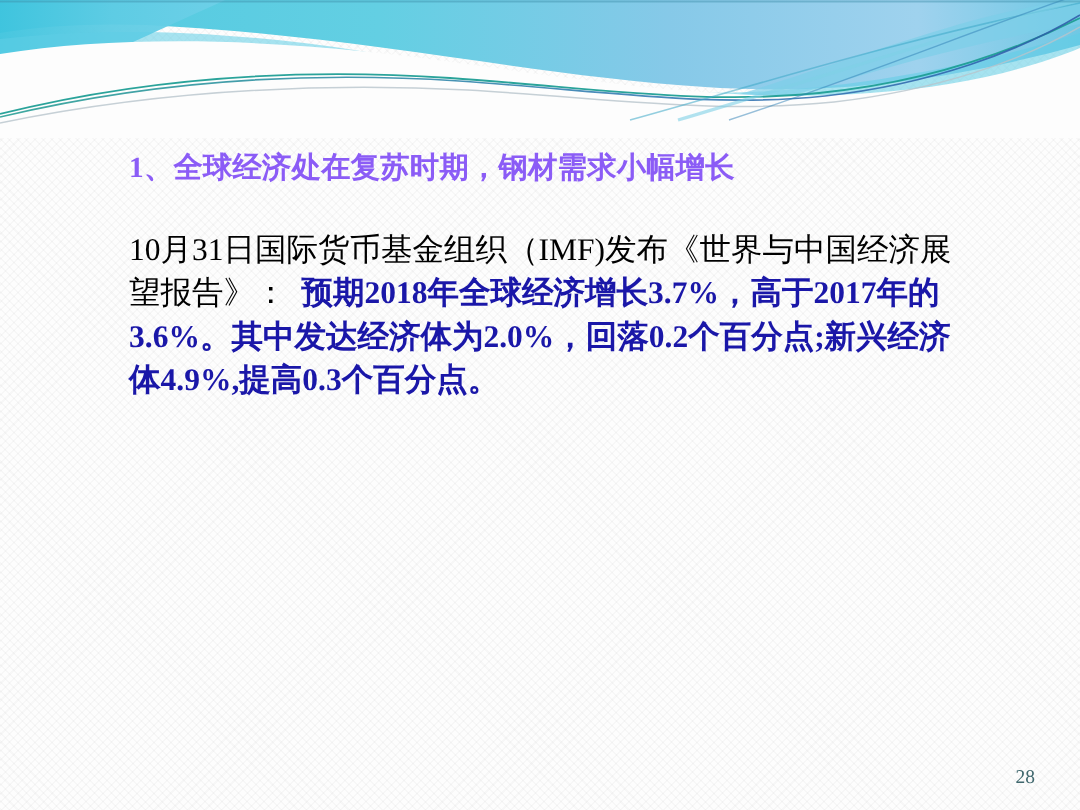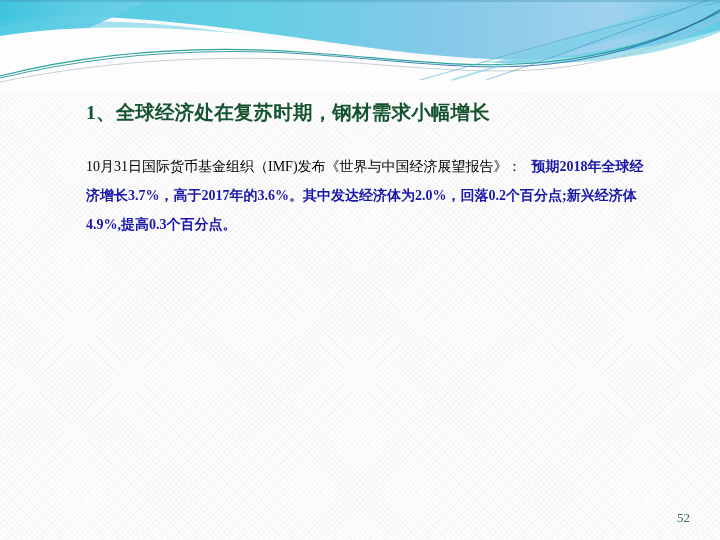--- a/index.html
+++ b/index.html
@@ -46,31 +46,31 @@
   
   #content {
     position: absolute;
     top: 100px;
     left: 86px;
     width: 560px;
     z-index: 3;
   }
 
   .heading {
-    color: #14532d;
+    color: #8b5cf6;
     font-weight: bold;
     font-size: 19.5px;
     line-height: 26px;
     letter-spacing: 0.2px;
     margin: 0 0 26px 0;
     white-space: nowrap;
   }
 
   .para {
-    font-size: 14px;
+    font-size: 21px;
     line-height: 29px;
     margin: 0 0 30px 0;
     color: #000000;
     text-align: left;
   }
   .para:last-child { margin-bottom: 0; }
 
   .blk { color: #000000; font-weight: normal; }
   .blue { color: #1a17a8; font-weight: bold; }
   .red  { color: #cc1410; font-weight: bold; }
@@ -146,15 +146,15 @@
 
     <p class="heading">1、全球经济处在复苏时期，钢材需求小幅增长</p>
 
     <p class="para">
       <span class="blk">10月31日国际货币基金组织（IMF)发布《世界与中国经济展望报告》：</span><span class="gap"></span><span class="blue">预期2018年全球经济增长3.7%，高于2017年的3.6%。其中发达经济体为2.0%，回落0.2个百分点;新兴经济体4.9%,提高0.3个百分点。</span>
     </p>
 
 
   </div>
 
-  <div id="page-number">52</div>
+  <div id="page-number">28</div>
 
 </div>
 
 </body></html>

